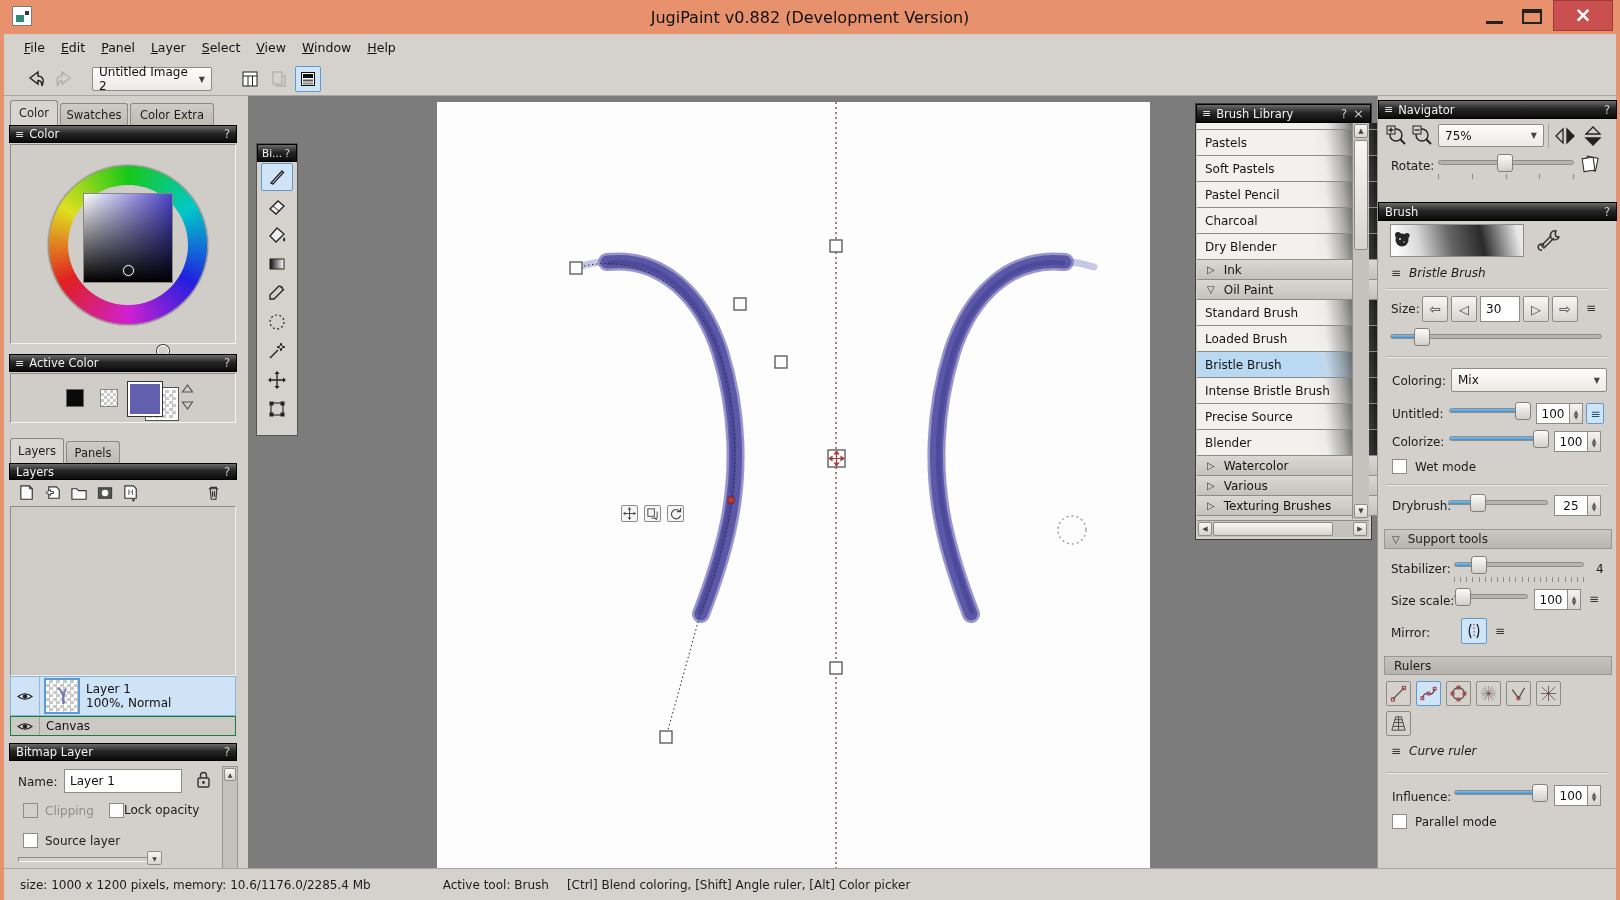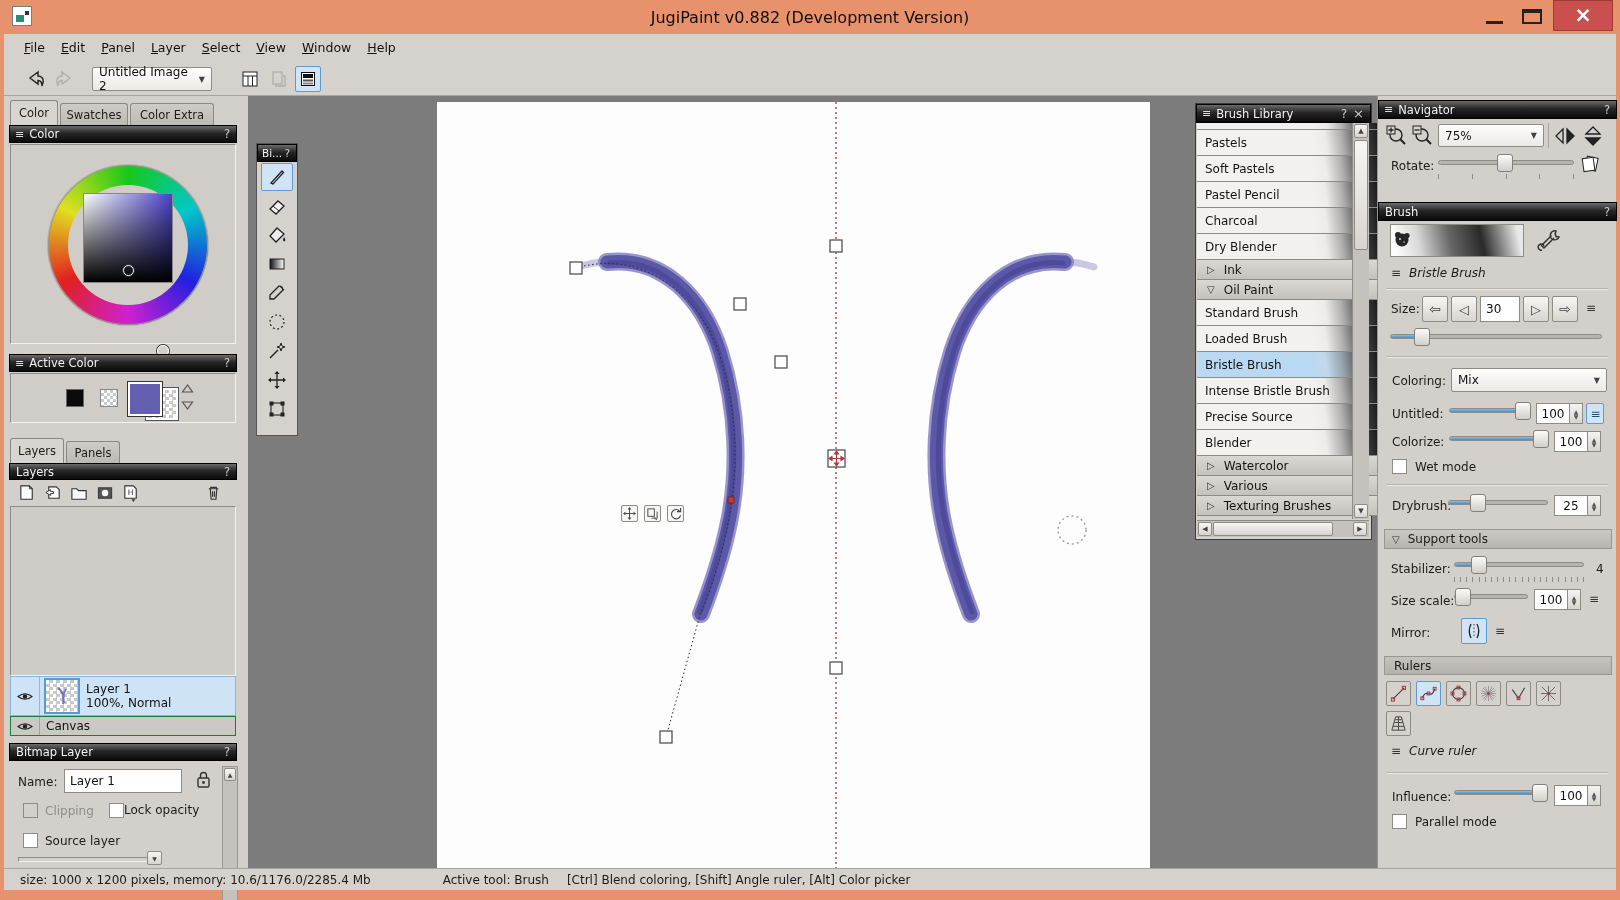--- a/index.html
+++ b/index.html
@@ -924,18 +924,18 @@
           <span>▼</span>
         </span>
     </div>
 
     <div class="abs" style="left:14px;top:718px;display:flex;align-items:center;gap:8px;">
       <span class="cb"></span>
       <span class="lbl">Parallel mode</span>
     </div>
   </div>
 
-  <div class="abs" style="left:4px;top:868px;width:1612px;height:22px;background:#d5d2cd;border-top:1px solid #a8a5a0;box-sizing:border-box;display:flex;align-items:center;font-size:12px;color:#1b1b1b;">
+  <div class="abs" style="left:4px;top:868px;width:1612px;height:32px;background:#d5d2cd;border-top:1px solid #a8a5a0;box-sizing:border-box;display:flex;align-items:center;font-size:12px;color:#1b1b1b;">
     <span style="margin-left:16px;">size: 1000 x 1200 pixels, memory: 10.6/1176.0/2285.4 Mb</span>
     <span style="margin-left:72px;">Active tool: Brush</span>
     <span style="margin-left:18px;">[Ctrl] Blend coloring, [Shift] Angle ruler, [Alt] Color picker</span>
   </div>
 </div>
 
 </body></html>

